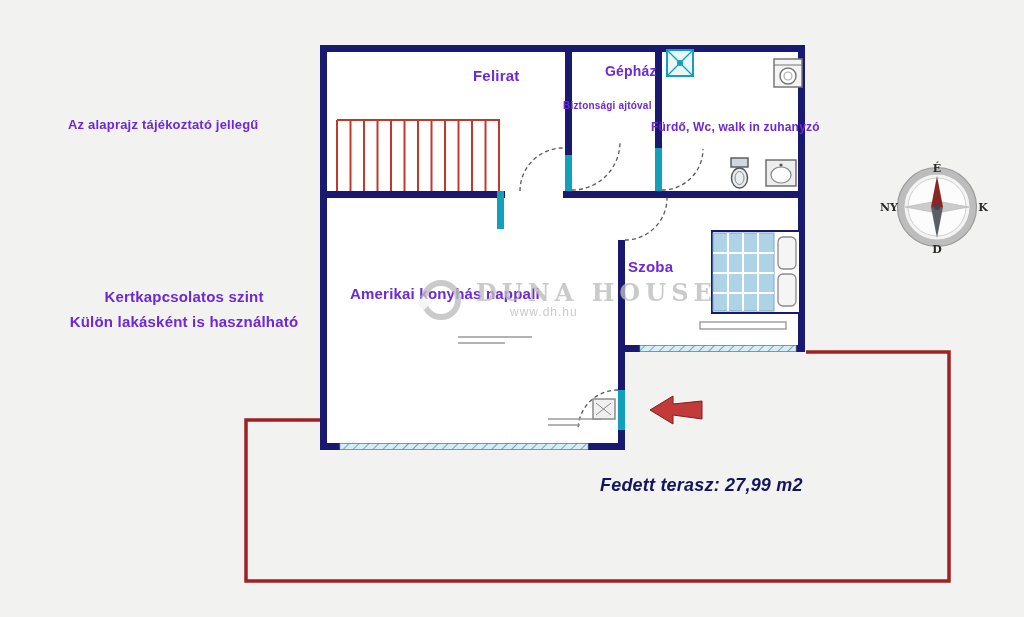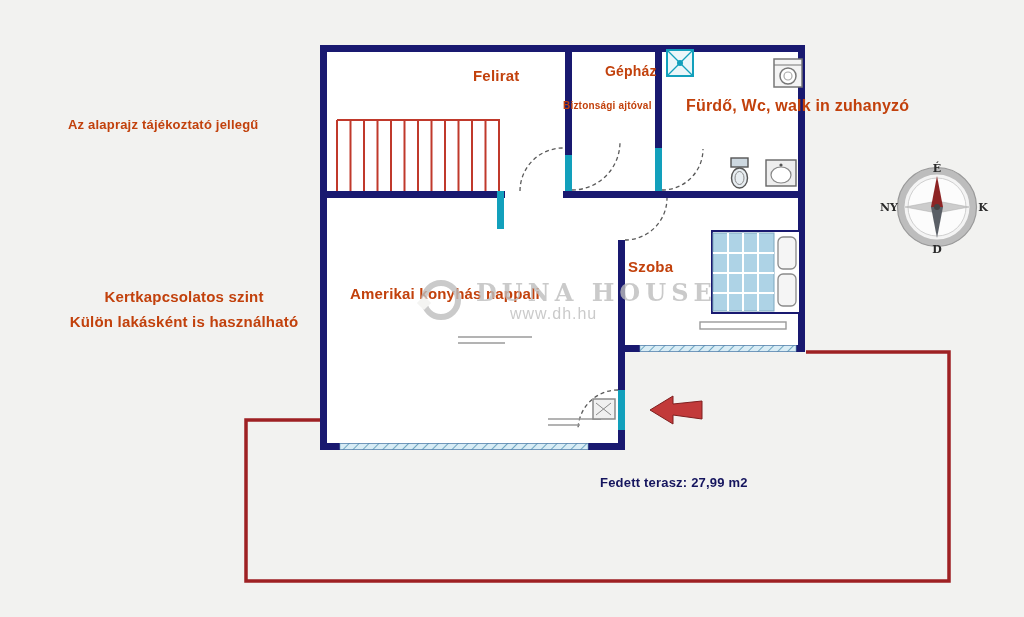--- a/index.html
+++ b/index.html
@@ -4,54 +4,54 @@
 <style>
   * { margin:0; padding:0; box-sizing:border-box; }
   html,body { background:#e9e9e9; }
   body { font-family:"Liberation Sans", sans-serif; }
   .stage {
     position:relative; width:1024px; height:617px;
     background:#f2f2f0; overflow:hidden; margin:0 auto;
   }
   svg.plan { position:absolute; left:0; top:0; z-index:1; }
   .lbl {
-    position:absolute; z-index:4; color:#c2410c; font-weight:bold;
+    position:absolute; z-index:4; color:#6d28d9; font-weight:bold;
     white-space:nowrap; letter-spacing:.2px;
   }
   .lbl-disclaimer { left:68px;  top:117px; font-size:13px; }
   .lbl-level      { left:28px;  top:284px; width:312px; text-align:center;
                     font-size:15px; line-height:25px; white-space:normal; }
   .lbl-felirat    { left:473px; top:67px;  font-size:15px; }
   .lbl-gephaz     { left:605px; top:63px;  font-size:14px; }
   .lbl-gephaz-note{ left:563px; top:90px;  font-size:10px;margin-top:10px; }
-  .lbl-bath-note  { left:651px; top:97px; font-size:16px;margin-left:35px; }
+  .lbl-bath-note  { left:651px; top:120px; font-size:12px; }
   .lbl-living     { left:350px; top:285px; font-size:15px; }
   .lbl-szoba      { left:628px; top:258px; font-size:15px;text-align:right; }
-  .lbl-terasz     { left:600px; top:475px; font-size:13px; color:#15155e; }
+  .lbl-terasz     { left:600px; top:475px; font-size:18px; color:#15155e;font-style:italic; }
 
   .watermark {
     position:absolute; left:421px; top:280px; z-index:6;
     display:flex; align-items:flex-start; gap:15px; opacity:.8;
     pointer-events:none;
   }
   .wm-logo {
     width:40px; height:40px; border:6px solid #bdbdbd; border-radius:50%;
     position:relative; background:transparent;
   }
   .wm-logo::after {
     content:""; position:absolute; left:-8px; top:12px; width:10px; height:10px;
     background:#f2f2f0; transform:rotate(45deg);
   }
   .wm-txt { display:flex; flex-direction:column; }
   .wm-brand {
     font-family:"DejaVu Serif", serif; font-weight:bold;
     font-size:24px; letter-spacing:5px; color:#bdbdbd; line-height:26px;
   }
   .wm-url {
-    font-size:16px; color:#bdbdbd; letter-spacing:1px; margin:-1px 0 0 34px;
+    font-size:12px; color:#bdbdbd; letter-spacing:1px; margin:-1px 0 0 34px;
     font-family:"Liberation Sans", sans-serif;
   }
 </style>
 </head>
 <body>
 
 <div class="stage">
 
   <svg class="plan" width="1024" height="617" viewBox="0 0 1024 617">
     <defs>

